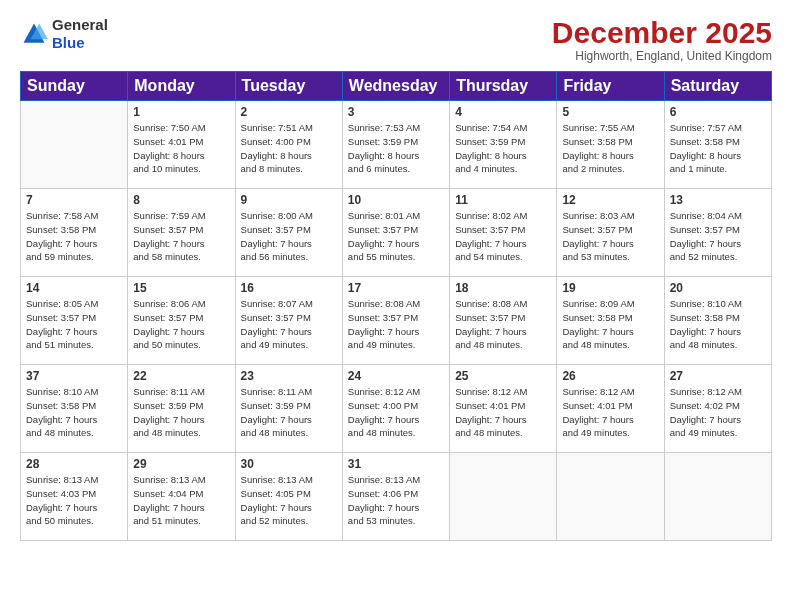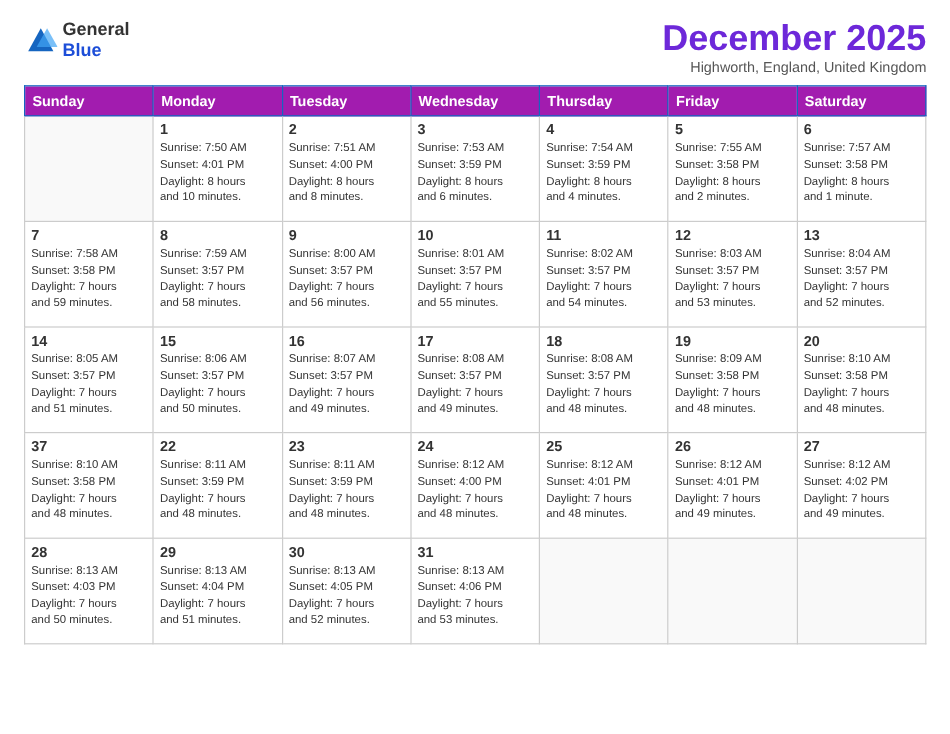--- a/index.html
+++ b/index.html
@@ -41,38 +41,38 @@
     .logo-icon {
       width: 28px;
       height: 28px;
     }
     .title-area {
       text-align: right;
     }
     .month-title {
       font-size: 30px;
       font-weight: bold;
-      color: #6d28d9;
+      color: #b91c1c;
       line-height: 1.1;
     }
     .location-title {
       font-size: 12px;
       color: #555;
     }
     .calendar {
       flex: 1;
       border: 1px solid #ccc;
       border-collapse: collapse;
       width: 100%;
       table-layout: fixed;
     }
     .calendar th {
-      background: #a21caf;
+      background: #4c1d95;
       color: #fff;
-      font-size: 12px;
+      font-size: 16px;
       font-weight: bold;
       padding: 5px 6px;
       text-align: left;
       border: 1px solid #1565c0;
     }
     .calendar td {
       border: 1px solid #ccc;
       vertical-align: top;
       padding: 4px 5px;
       font-size: 10px;

